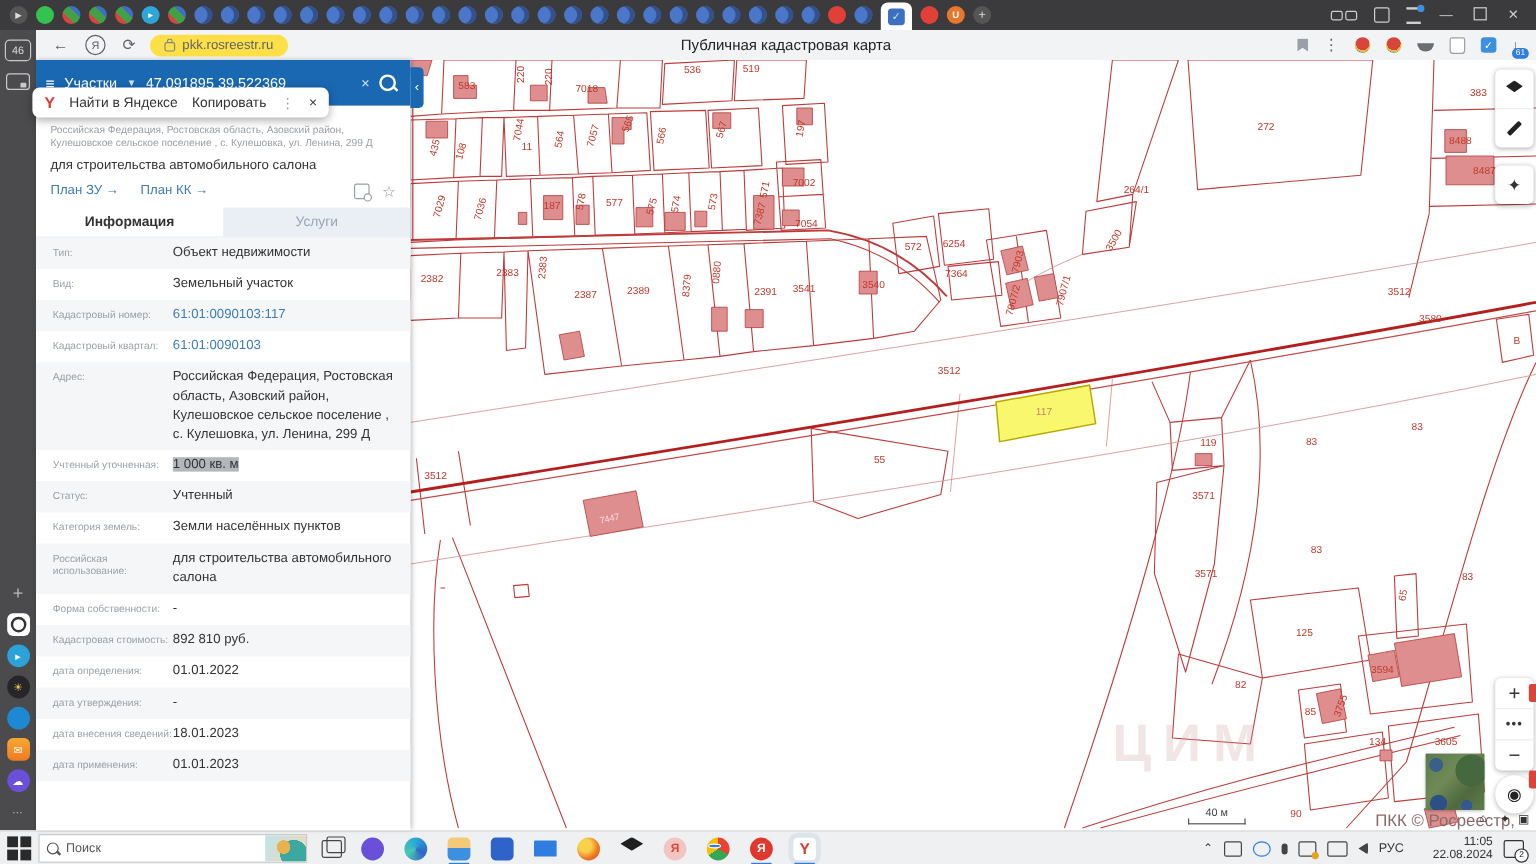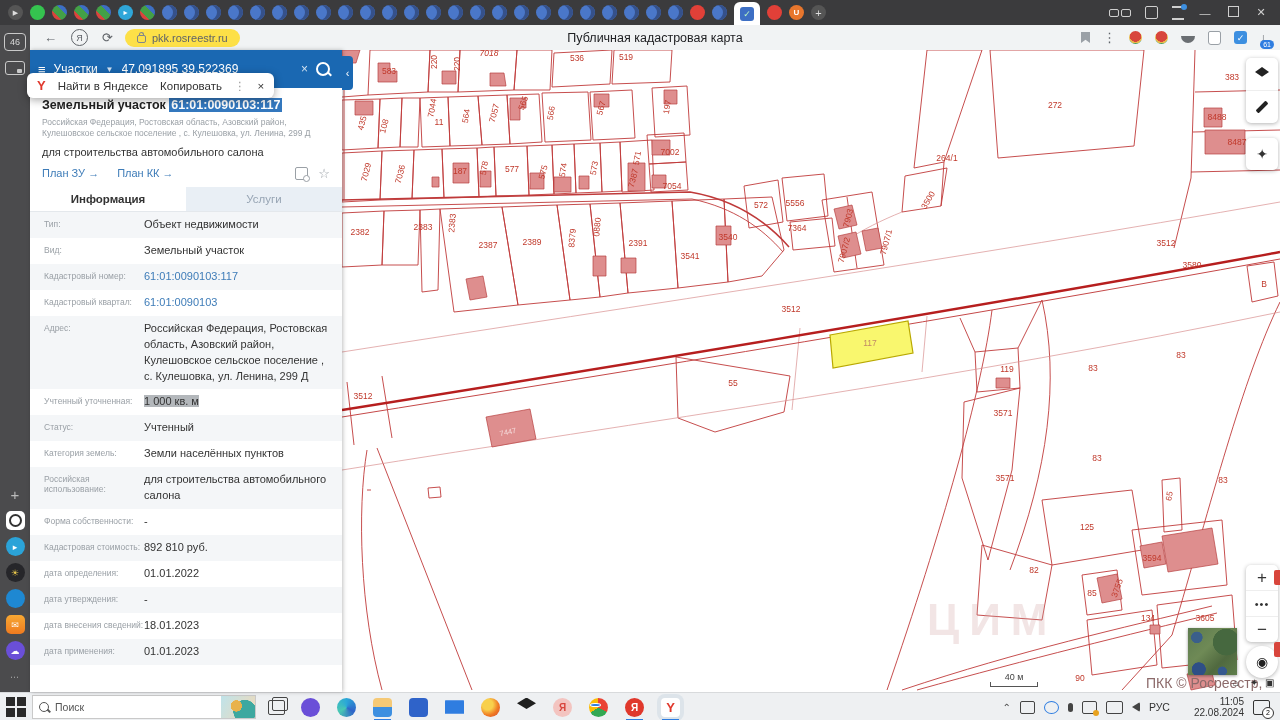--- a/index.html
+++ b/index.html
@@ -262,21 +262,20 @@
     <div id="searchbar">
       <span class="burger">≡</span>
       <span class="cat">Участки</span>
       <span class="chev">▼</span>
       <span class="query">47.091895 39.522369</span>
       <span class="clr">×</span>
       <span class="mag"></span>
       <div id="collapse">‹</div>
     </div>
     <div id="phead">
-      <div id="ptitle"><span>Земельный участок</span> <span class="hl">61:01:0090103:117</span></div>
       <div id="paddr">Российская Федерация, Ростовская область, Азовский район, Кулешовское сельское поселение , с. Кулешовка, ул. Ленина, 299 Д</div>
       <div id="pusage">для строительства автомобильного салона</div>
       <div id="plinks">
         <a href="#">План ЗУ →</a>
         <a href="#">План КК →</a>
         <span class="ricons">
           <span class="docmag"></span>
           <span>☆</span>
         </span>
       </div>
@@ -443,21 +442,21 @@
           <path d="M808,575 h10 v9 h-10 z"></path>
           <path d="M845,624 l24,-5 4,16 -24,5 z"></path>
       </g>
 
       <path d="M488,285 L566,271 L571,303 L491,318 Z" fill="#f9f76e" stroke="#b9a800" stroke-width="1.2"></path>
     </svg>
     <div id="map-labels">
         <span style="left: 47px; top: 21px;">583</span>
         <span style="left: 92px; top: 12px; transform: translate(-50%, -50%) rotate(-90deg);">220</span>
         <span style="left: 115px; top: 14px; transform: translate(-50%, -50%) rotate(-90deg);">220</span>
-        <span style="left: 147px; top: 3px; font-style: italic;">7018</span>
+        <span style="left: 147px; top: 24px;">7018</span>
         <span style="left: 235px; top: 8px;">536</span>
         <span style="left: 284px; top: 7px;">519</span>
         <span style="left: 20px; top: 73px; transform: translate(-50%, -50%) rotate(-75deg);">435</span>
         <span style="left: 42px; top: 76px; transform: translate(-50%, -50%) rotate(-75deg);">108</span>
         <span style="left: 90px; top: 58px; transform: translate(-50%, -50%) rotate(-80deg);">7044</span>
         <span style="left: 97px; top: 72px;">11</span>
         <span style="left: 124px; top: 66px; transform: translate(-50%, -50%) rotate(-80deg);">564</span>
         <span style="left: 152px; top: 63px; transform: translate(-50%, -50%) rotate(-75deg);">7057</span>
         <span style="left: 181px; top: 53px; transform: translate(-50%, -50%) rotate(-70deg);">565</span>
         <span style="left: 209px; top: 63px; transform: translate(-50%, -50%) rotate(-80deg);">566</span>
@@ -469,31 +468,31 @@
         <span style="left: 142px; top: 118px; transform: translate(-50%, -50%) rotate(-80deg);">578</span>
         <span style="left: 170px; top: 119px;">577</span>
         <span style="left: 201px; top: 122px; transform: translate(-50%, -50%) rotate(-75deg);">575</span>
         <span style="left: 221px; top: 120px; transform: translate(-50%, -50%) rotate(-80deg);">574</span>
         <span style="left: 252px; top: 118px; transform: translate(-50%, -50%) rotate(-80deg);">573</span>
         <span style="left: 295px; top: 108px; transform: translate(-50%, -50%) rotate(-80deg);">571</span>
         <span style="left: 291px; top: 128px; transform: translate(-50%, -50%) rotate(-75deg);">7387</span>
         <span style="left: 328px; top: 102px;">7002</span>
         <span style="left: 330px; top: 136px;">7054</span>
         <span style="left: 419px; top: 155px;">572</span>
-        <span style="left: 453px; top: 153px;">5556</span>
+        <span style="left: 453px; top: 153px;">6254</span>
         <span style="left: 455px; top: 178px;">7364</span>
         <span style="left: 18px; top: 182px;">2382</span>
         <span style="left: 81px; top: 177px;">2383</span>
         <span style="left: 110px; top: 173px; transform: translate(-50%, -50%) rotate(-85deg);">2383</span>
         <span style="left: 146px; top: 195px;">2387</span>
         <span style="left: 190px; top: 192px;">2389</span>
         <span style="left: 230px; top: 188px; transform: translate(-50%, -50%) rotate(-85deg);">8379</span>
         <span style="left: 255px; top: 177px; transform: translate(-50%, -50%) rotate(-85deg);">0880</span>
         <span style="left: 296px; top: 193px;">2391</span>
-        <span style="left: 348px; top: 190px; margin-top: 16px;">3541</span>
+        <span style="left: 328px; top: 190px;">3541</span>
         <span style="left: 386px; top: 187px;">3540</span>
         <span style="left: 605px; top: 108px;">264/1</span>
         <span style="left: 586px; top: 150px; transform: translate(-50%, -50%) rotate(-60deg);">3500</span>
         <span style="left: 713px; top: 55px;">272</span>
         <span style="left: 890px; top: 27px;">383</span>
         <span style="left: 875px; top: 67px;">8488</span>
         <span style="left: 895px; top: 92px;">8487</span>
         <span style="left: 506px; top: 168px; transform: translate(-50%, -50%) rotate(-75deg);">7903</span>
         <span style="left: 544px; top: 192px; transform: translate(-50%, -50%) rotate(-75deg);">7907/1</span>
         <span style="left: 502px; top: 200px; transform: translate(-50%, -50%) rotate(-75deg);">7907/2</span>

